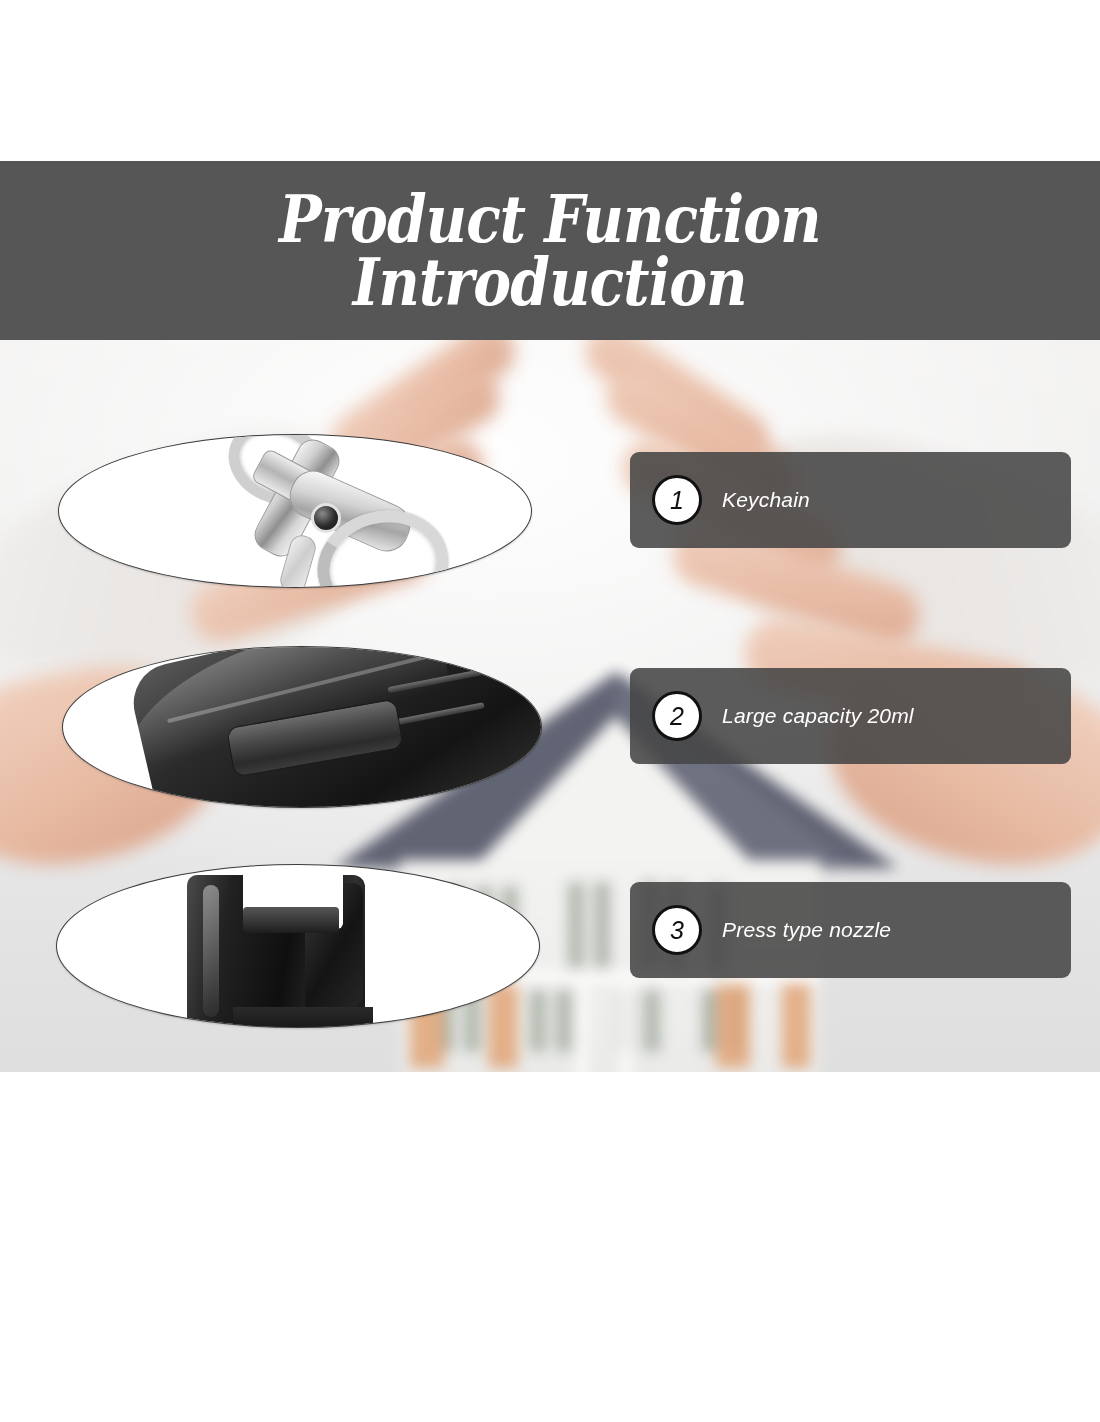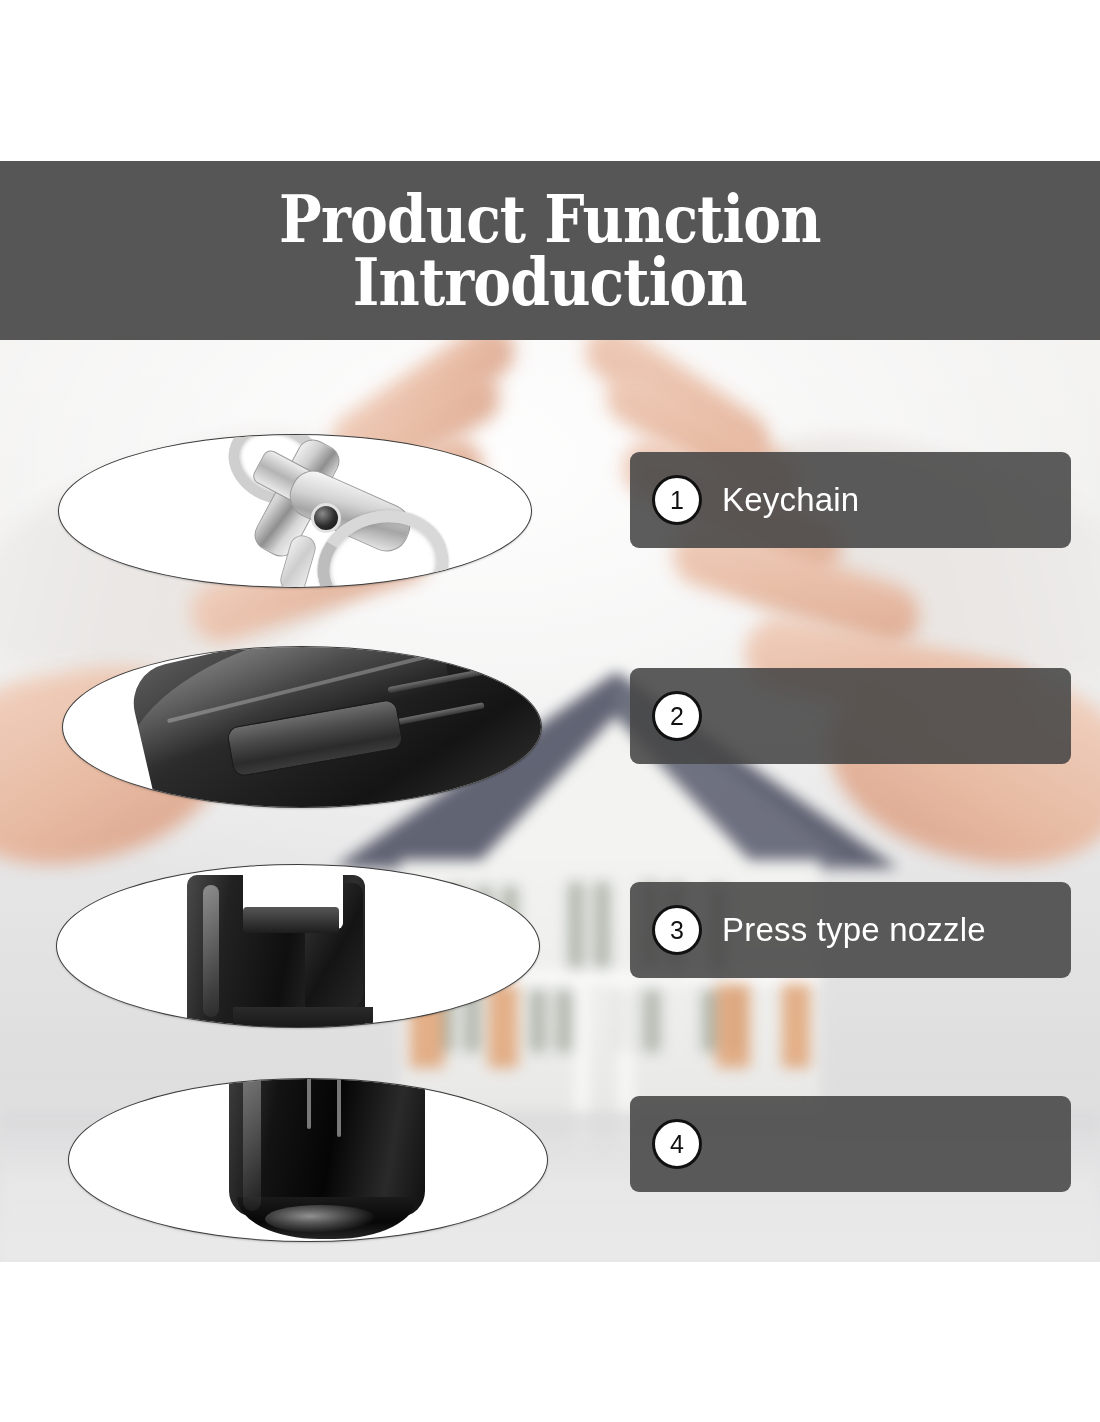--- a/index.html
+++ b/index.html
@@ -6,23 +6,24 @@
     margin: 0;
     padding: 0;
     background: #ffffff;
   }
   body {
     font-family: "Liberation Sans", sans-serif;
   }
   #page {
     position: relative;
     width: 1100px;
-    height: 1422px;
+    height: 1072px;
     background: #ffffff;
     overflow: hidden;
+    font-style: italic;
   }
 
   
   .band-top {
     position: absolute;
     left: 0; top: 0;
     width: 1100px; height: 161px;
     background: #ffffff;
   }
 
@@ -423,21 +424,21 @@
     font-size: 25px;
     font-weight: 400;
     display: flex;
     align-items: center;
     justify-content: center;
     line-height: 1;
   }
   .chip-label {
     margin-left: 20px;
     color: #ffffff;
-    font-size: 33px;
+    font-size: 21px;
     font-weight: 400;
     letter-spacing: 0.2px;
     white-space: nowrap;
   }
 
   
   .band-bottom {
     position: absolute;
     left: 0; top: 1262px;
     width: 1100px; height: 160px;
@@ -552,20 +553,21 @@
       </div>
     </div>
 
     <div class="chip" style="top:112px;">
       <div class="chip-num">1</div>
       <div class="chip-label">Keychain</div>
     </div>
 
     <div class="chip" style="top:328px;">
       <div class="chip-num">2</div>
+      <div class="chip-label">Large capacity 20ml</div>
     </div>
 
     <div class="chip" style="top:542px;">
       <div class="chip-num">3</div>
       <div class="chip-label">Press type nozzle</div>
     </div>
 
     <div class="chip" style="top:756px;">
       <div class="chip-num">4</div>
     </div>

